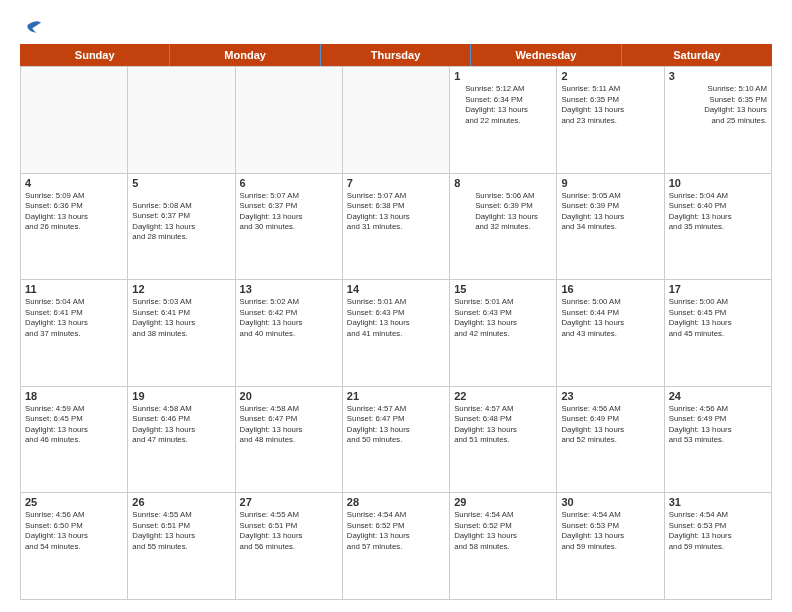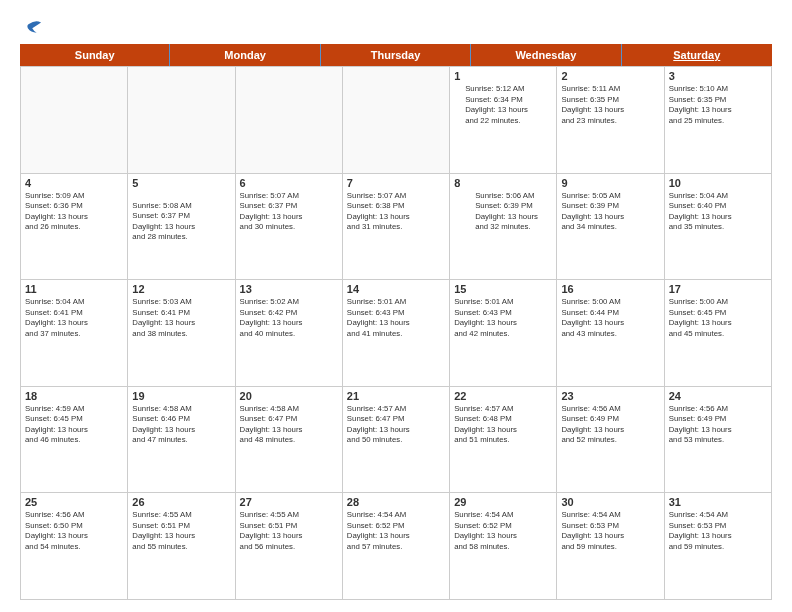--- a/index.html
+++ b/index.html
@@ -62,21 +62,21 @@
       background: #c2410c;
     }
     .cal-header-cell {
       color: #fff;
       font-size: 11px;
       font-weight: bold;
       text-align: center;
       padding: 5px 2px;
       border-right: 1px solid #5590cc;
     }
-    .cal-header-cell:last-child { border-right: none; text-decoration: underline; }
+    .cal-header-cell:last-child { border-right: none; }
     .cal-body {
       display: grid;
       grid-template-rows: repeat(5, 1fr);
       flex: 1;
       border-left: 1px solid #ccc;
       border-bottom: 1px solid #ccc;
     }
     .cal-row {
       display: grid;
       grid-template-columns: repeat(7, 1fr);
@@ -148,21 +148,21 @@
           </div>
           <div class="cal-cell">
             <div class="day-num">2</div>
             <div class="day-info" style="white-space: pre-line;">Sunrise: 5:11 AM
 Sunset: 6:35 PM
 Daylight: 13 hours
 and 23 minutes.</div>
           </div>
           <div class="cal-cell">
             <div class="day-num">3</div>
-            <div class="day-info" style="white-space: pre-line;">Sunrise: 5:10 AM
+            <div class="day-info" style="white-space: pre-line; text-align: right;">Sunrise: 5:10 AM
 Sunset: 6:35 PM
 Daylight: 13 hours
 and 25 minutes.</div>
           </div>
         </div>
         <div class="cal-row">
           <div class="cal-cell">
             <div class="day-num">4</div>
             <div class="day-info" style="white-space: pre-line;">Sunrise: 5:09 AM
 Sunset: 6:36 PM

